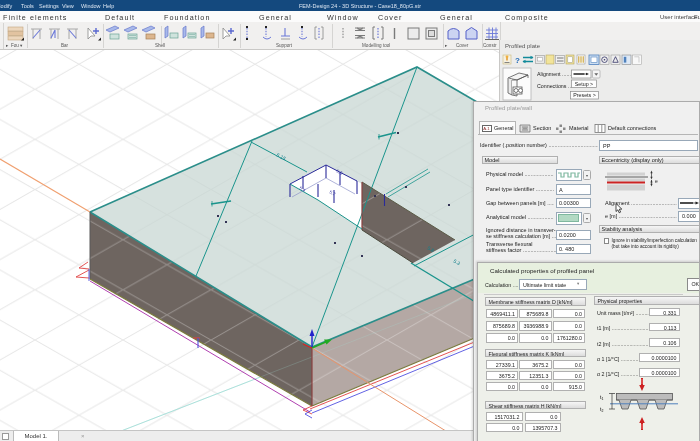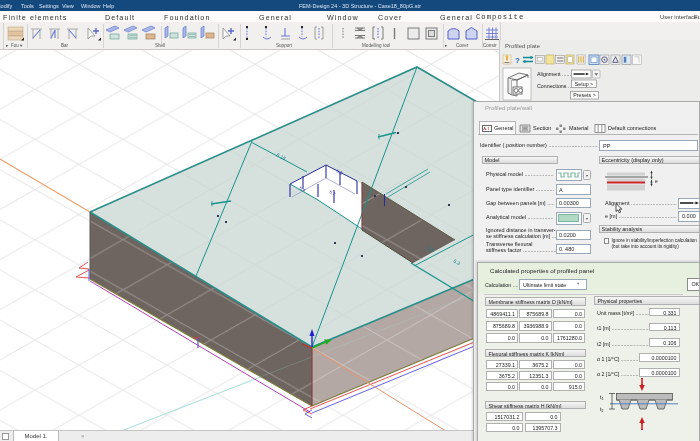--- a/index.html
+++ b/index.html
@@ -24,21 +24,21 @@
 </div>
 
 <div class="abs" style="left:0;top:11px;width:700px;height:11px;background:#fbfbfb;font-size:7.2px;color:#333;letter-spacing:1.05px;">
   <span class="abs" style="left:3px;top:2px;">Finite elements</span>
   <span class="abs" style="left:105px;top:2px;">Default</span>
   <span class="abs" style="left:164px;top:2px;">Foundation</span>
   <span class="abs" style="left:259px;top:2px;">General</span>
   <span class="abs" style="left:327px;top:2px;">Window</span>
   <span class="abs" style="left:378px;top:2px;">Cover</span>
   <span class="abs" style="left:440px;top:2px;">General</span>
-  <span class="abs" style="left:476px;top:2px;font-family:Liberation Mono, monospace;">Composite</span>
+  <span class="abs" style="left:505px;top:2px;">Composite</span>
   <span class="abs" style="left:660px;top:2.5px;font-size:6px;color:#444;letter-spacing:0;">User interface:</span>
   <span class="abs" style="left:694px;top:2.5px;font-size:6px;color:#444;letter-spacing:0;">Fu</span>
 </div>
 
 <div id="toolbar" class="abs" style="left:0;top:22px;width:700px;height:28px;background:#f1f0ef;border-bottom:1px solid #c9c8c6;">
   <svg class="abs" style="left:0;top:0;" width="700" height="28">
 
     <g stroke="#d5d4d2" stroke-width="1">
       <line x1="3.5" y1="1" x2="3.5" y2="27"></line>
           <line x1="27.5" y1="2" x2="27.5" y2="26"></line>

